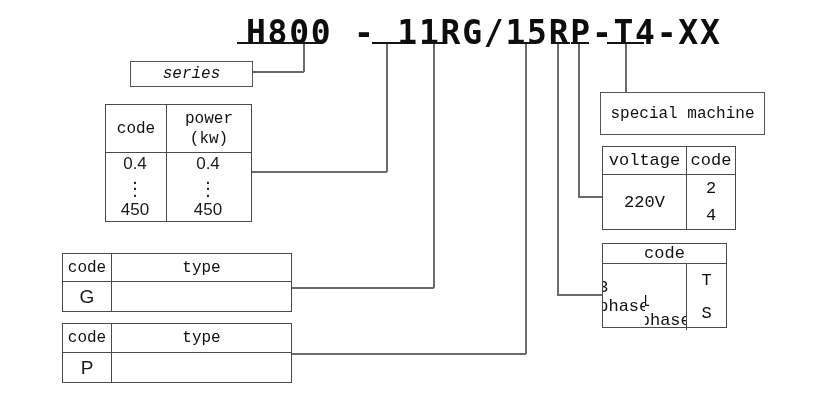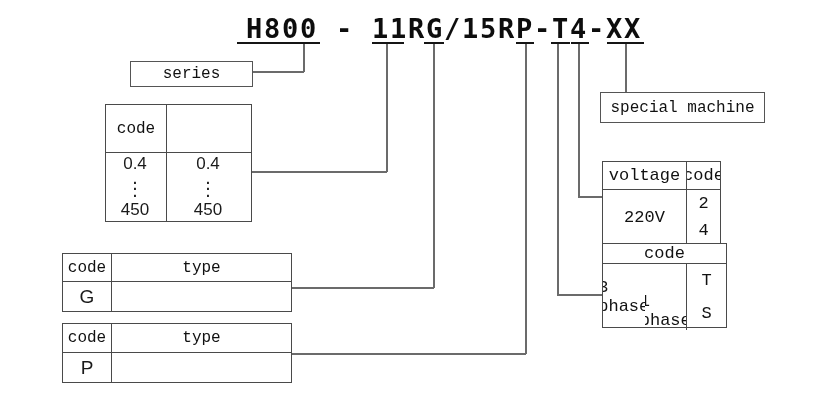--- a/index.html
+++ b/index.html
@@ -6,21 +6,21 @@
   html,body { background:#ffffff; }
   #stage {
     position:relative; width:830px; height:412px; background:#ffffff;
     font-family:"Liberation Mono","DejaVu Sans Mono",monospace;
     color:#111; overflow:hidden;
   }
   
   .title {
     position:absolute; left:246px; top:13px;
     font-family:"DejaVu Sans Mono",monospace;
-    font-weight:bold; font-size:27px; letter-spacing:1.75px;
+    font-weight:bold; font-size:33px; letter-spacing:1.75px;
     color:#0d0d0d; white-space:pre;
   }
   
   .uline { position:absolute; height:2.2px; background:#151515; top:42px; }
   
   .ln { position:absolute; background:#6b6b6b; }
   .v { width:1.5px; }
   .h { height:1.5px; }
   
   .labelbox {
@@ -84,31 +84,35 @@
   <div class="ln h" style="left:291px;top:353px;width:235px;"></div>
 
   <div class="ln v" style="left:557px;top:44px;height:251px;"></div>
   <div class="ln h" style="left:557px;top:294px;width:46px;"></div>
 
   <div class="ln v" style="left:578px;top:44px;height:153px;"></div>
   <div class="ln h" style="left:578px;top:196px;width:25px;"></div>
 
   <div class="ln v" style="left:625px;top:44px;height:48px;"></div>
 
-  <div class="labelbox" style="left:130px;top:61px;width:123px;height:26px;">
+  <div class="labelbox" style="left:130px;top:61px;width:123px;height:26px;font-style:italic;">
     <span>series</span>
   </div>
 
-  <div class="labelbox" style="left:600px;top:92px;width:165px;height:31px;">
+  <div class="labelbox" style="left:600px;top:92px;width:165px;height:43px;">
     <span>special machine</span>
   </div>
 
   <div class="tbl" style="left:105px;top:104px;width:147px;height:118px;">
     <div class="trow hdr" style="height:48px;">
       <div class="cell rb" style="width:61px;">code</div>
+      <div class="cell stack" style="flex:1;">
+        <span>power</span>
+        <span>(kw)</span>
+      </div>
     </div>
     <div class="trow" style="flex:1;">
       <div class="cell rb vcol" style="width:61px;">
         <span class="num">0.4</span>
         <span class="dots">
           <span class="dot">.</span>
           <span class="dot">.</span>
           <span class="dot">.</span>
         </span>
         <span class="num">450</span>
@@ -142,21 +146,21 @@
       <div class="cell rb" style="width:49px;">code</div>
       <div class="cell" style="flex:1;">type</div>
     </div>
     <div class="trow" style="flex:1;">
       <div class="cell rb" style="width:49px;">
         <span class="codeletter">P</span>
       </div>
     </div>
   </div>
 
-  <div class="tbl" style="left:602px;top:161px;width:119px;height:84px;">
+  <div class="tbl" style="left:602px;top:146px;width:134px;height:84px;">
     <div class="trow hdr" style="height:28px;">
       <div class="cell rb rt" style="width:84px;">voltage</div>
       <div class="cell rt" style="flex:1;">code</div>
     </div>
     <div class="trow" style="flex:1;">
       <div class="rb" style="width:84px;display:flex;flex-direction:column;">
         <div class="cell rt" style="flex:1;">220V</div>
       </div>
       <div style="flex:1;display:flex;flex-direction:column;">
         <div class="cell rt" style="flex:1;">2</div>

